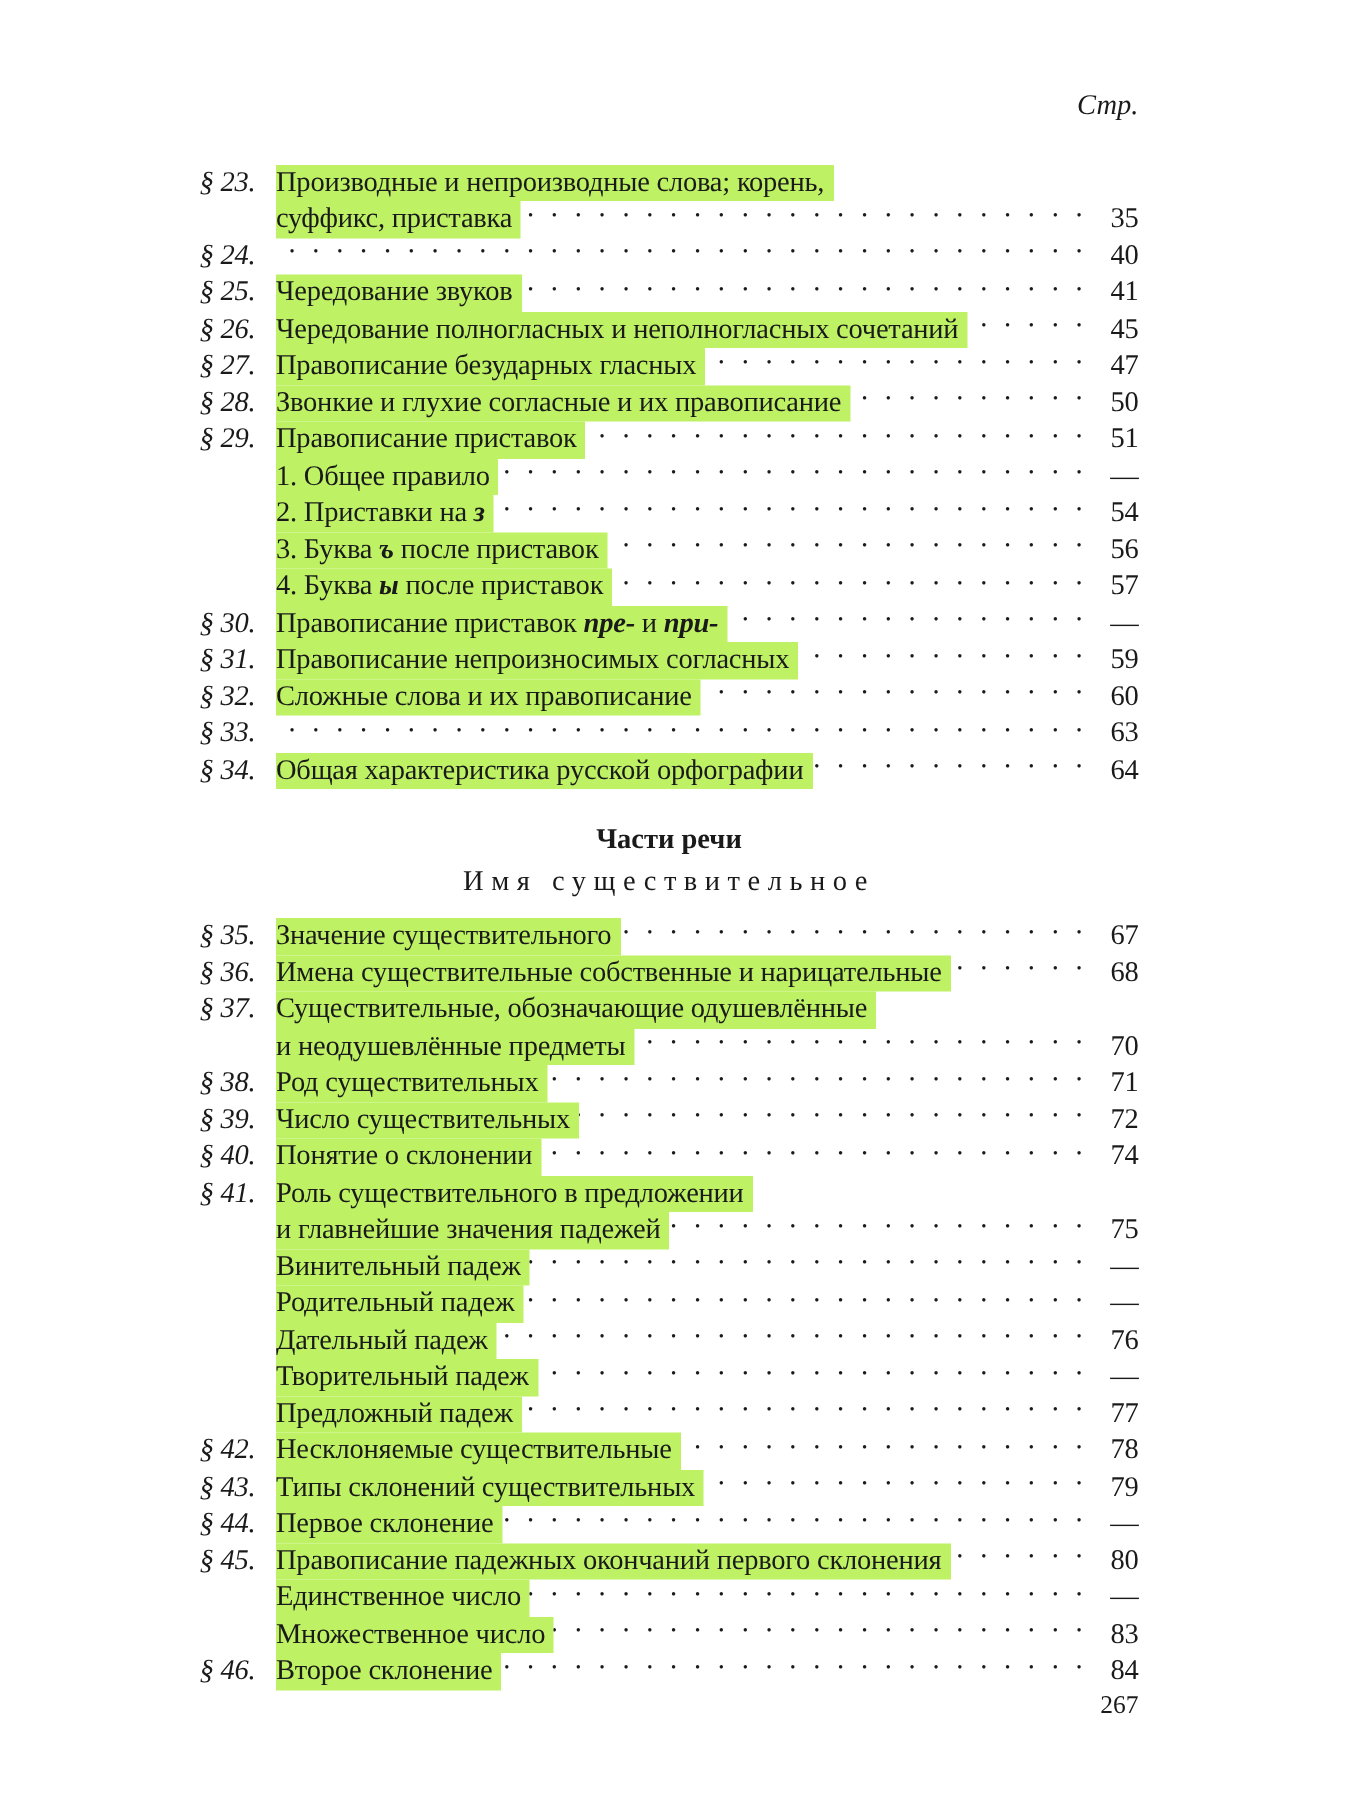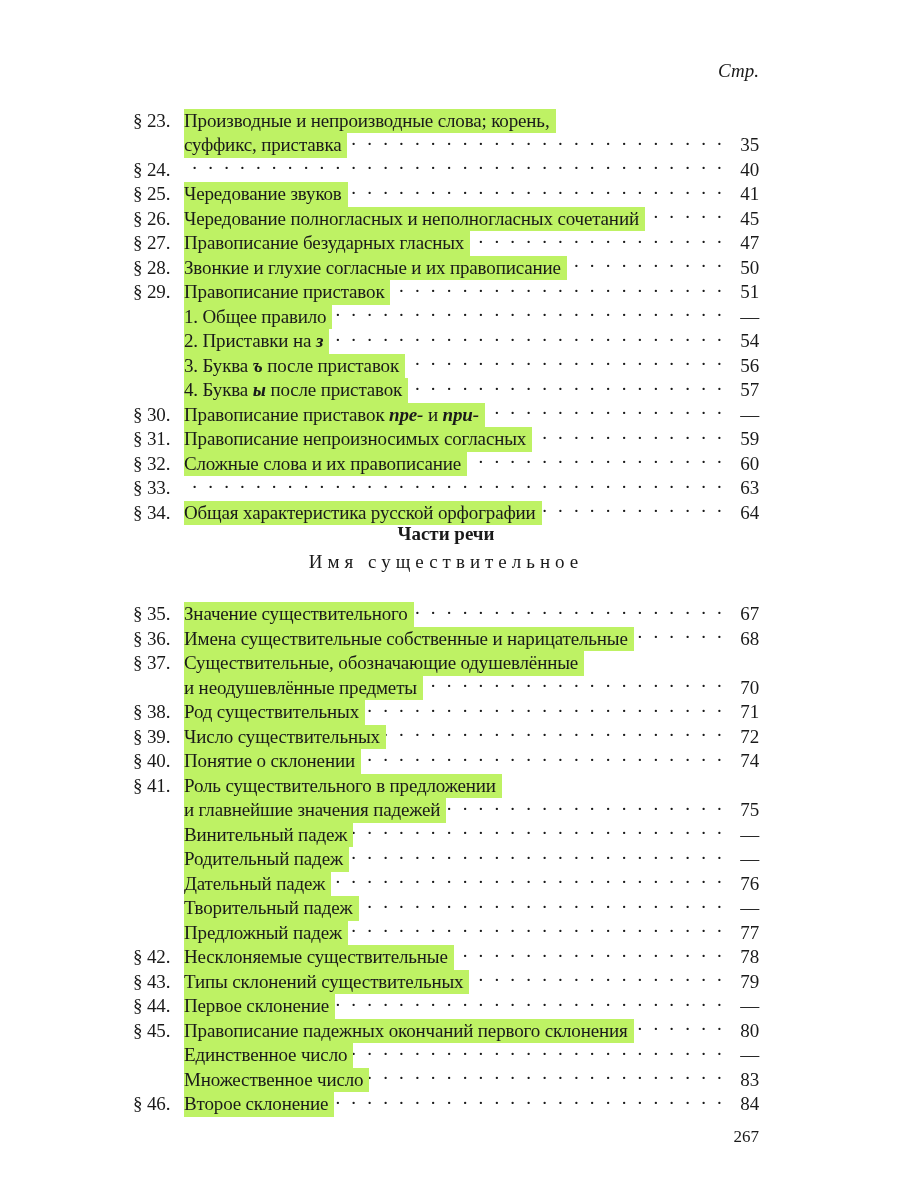--- a/index.html
+++ b/index.html
@@ -3,30 +3,30 @@
   <meta charset="utf-8">
   <style>
     html, body { margin: 0; padding: 0; background: #ffffff; }
     body { width: 900px; height: 1200px; position: relative; overflow: hidden;
            font-family: "Liberation Serif", "DejaVu Serif", serif; color: #1a1a1a; }
     .page { position: absolute; left: 133px; top: 0; width: 626px; height: 1200px; }
     .header-str { position: absolute; right: 0; top: 60px; font-style: italic; font-size: 19px; }
     .toc { position: absolute; left: 0; top: 102px; width: 626px; }
     .row { position: relative; height: 24.5px; line-height: 24.5px; font-size: 19px;
            display: flex; align-items: baseline; white-space: nowrap; letter-spacing: -0.15px; }
-    .row .num { width: 51px; flex: none; }
+    .row .num { width: 51px; flex: none; font-style: italic; }
     .row .title { flex: none; padding-right: 6px; background: #bef264; text-align: center; }
     .row .leader { flex: 1 1 auto; overflow: hidden; position: relative; height: 24.5px; }
     .row .leader::before { content: ". . . . . . . . . . . . . . . . . . . . . . . . . . . . . . . . . . . . . . . . . . . . . . . . . . . .";
            position: absolute; right: 0; white-space: nowrap; letter-spacing: 3.2px; }
     .row .page-no { flex: none; width: 34px; text-align: right; }
     .indent { padding-left: 51px; }
     .no-leader .leader::before { content: ""; }
-    .section-head { text-align: center; font-weight: bold; font-size: 19px; height: 30px; line-height: 30px; margin-top: 0; }
-    .subsection-head { text-align: center; font-size: 19px; letter-spacing: 5px; height: 26px; line-height: 26px; margin-bottom: 21px; }
+    .section-head { text-align: center; font-weight: bold; font-size: 19px; height: 30px; line-height: 30px; margin-top: 26px; }
+    .subsection-head { text-align: center; font-size: 19px; letter-spacing: 5px; height: 26px; line-height: 26px; margin-bottom: 4px; }
     .footer-page { position: absolute; right: 0; top: 1127px; font-size: 17px; }
     b i, i b { font-weight: bold; font-style: italic; }
   </style>
 </head>
 <body>
 
 <div class="page">
   <div class="header-str">Стр.</div>
 
   <div class="toc">

